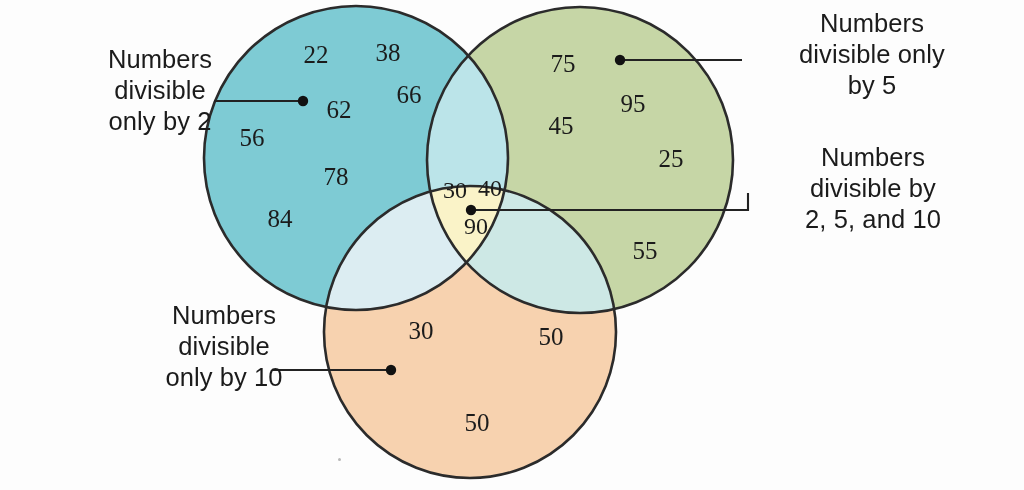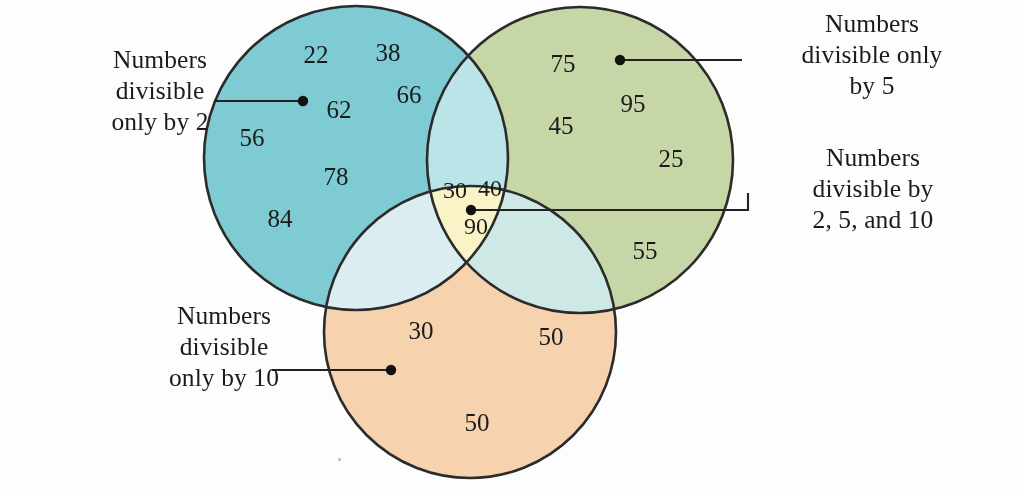--- a/index.html
+++ b/index.html
@@ -47,21 +47,21 @@
   }
   .ghost {
     font-family: "Liberation Serif", "DejaVu Serif", serif;
     font-size: 27px;
     fill: #000000;
     opacity: 0.055;
     text-anchor: middle;
   }
   .label {
     position: absolute;
-    font-family: Liberation Serif, serif;
+    font-family: Liberation Sans, sans-serif;
     font-size: 25.5px;
     line-height: 1.22;
     color: #1b1b1b;
     white-space: pre-line;
     letter-spacing: 0.1px;
   }
   .label-left-2 {
     left: 60px;
     top: 44px;
     width: 200px;

